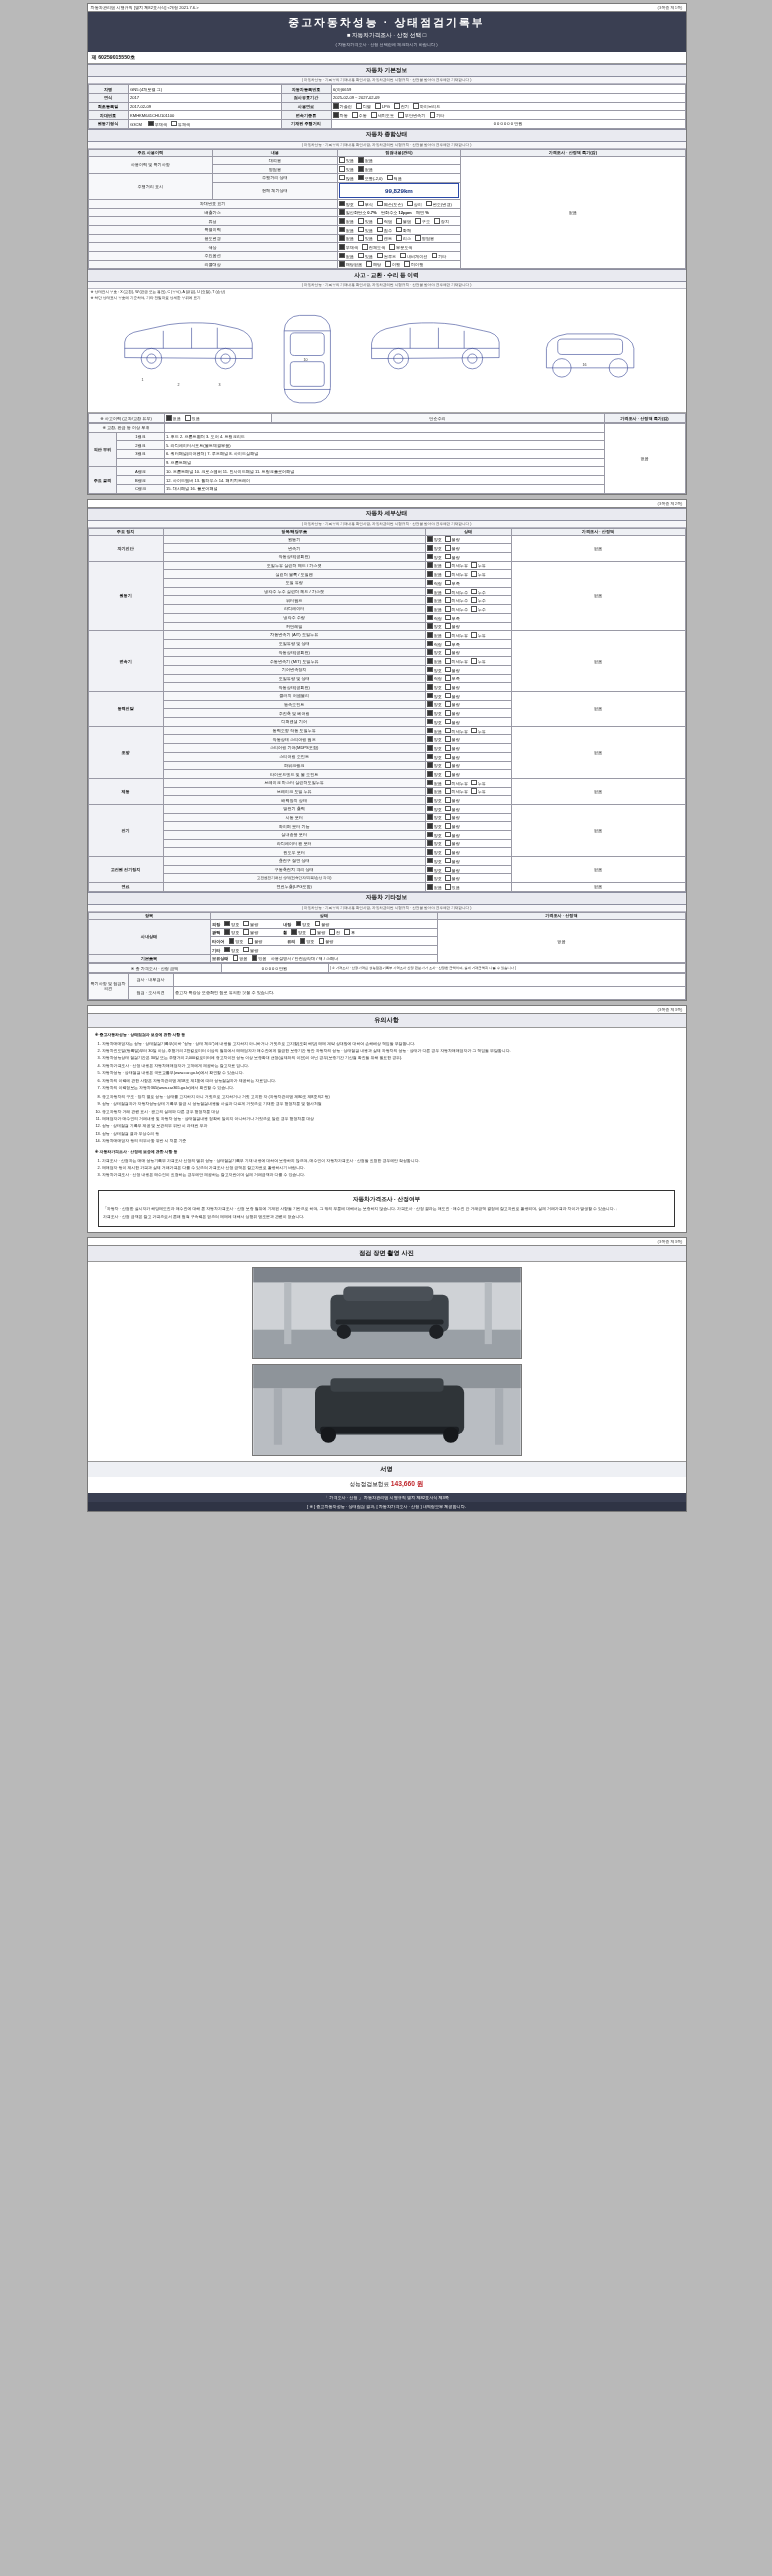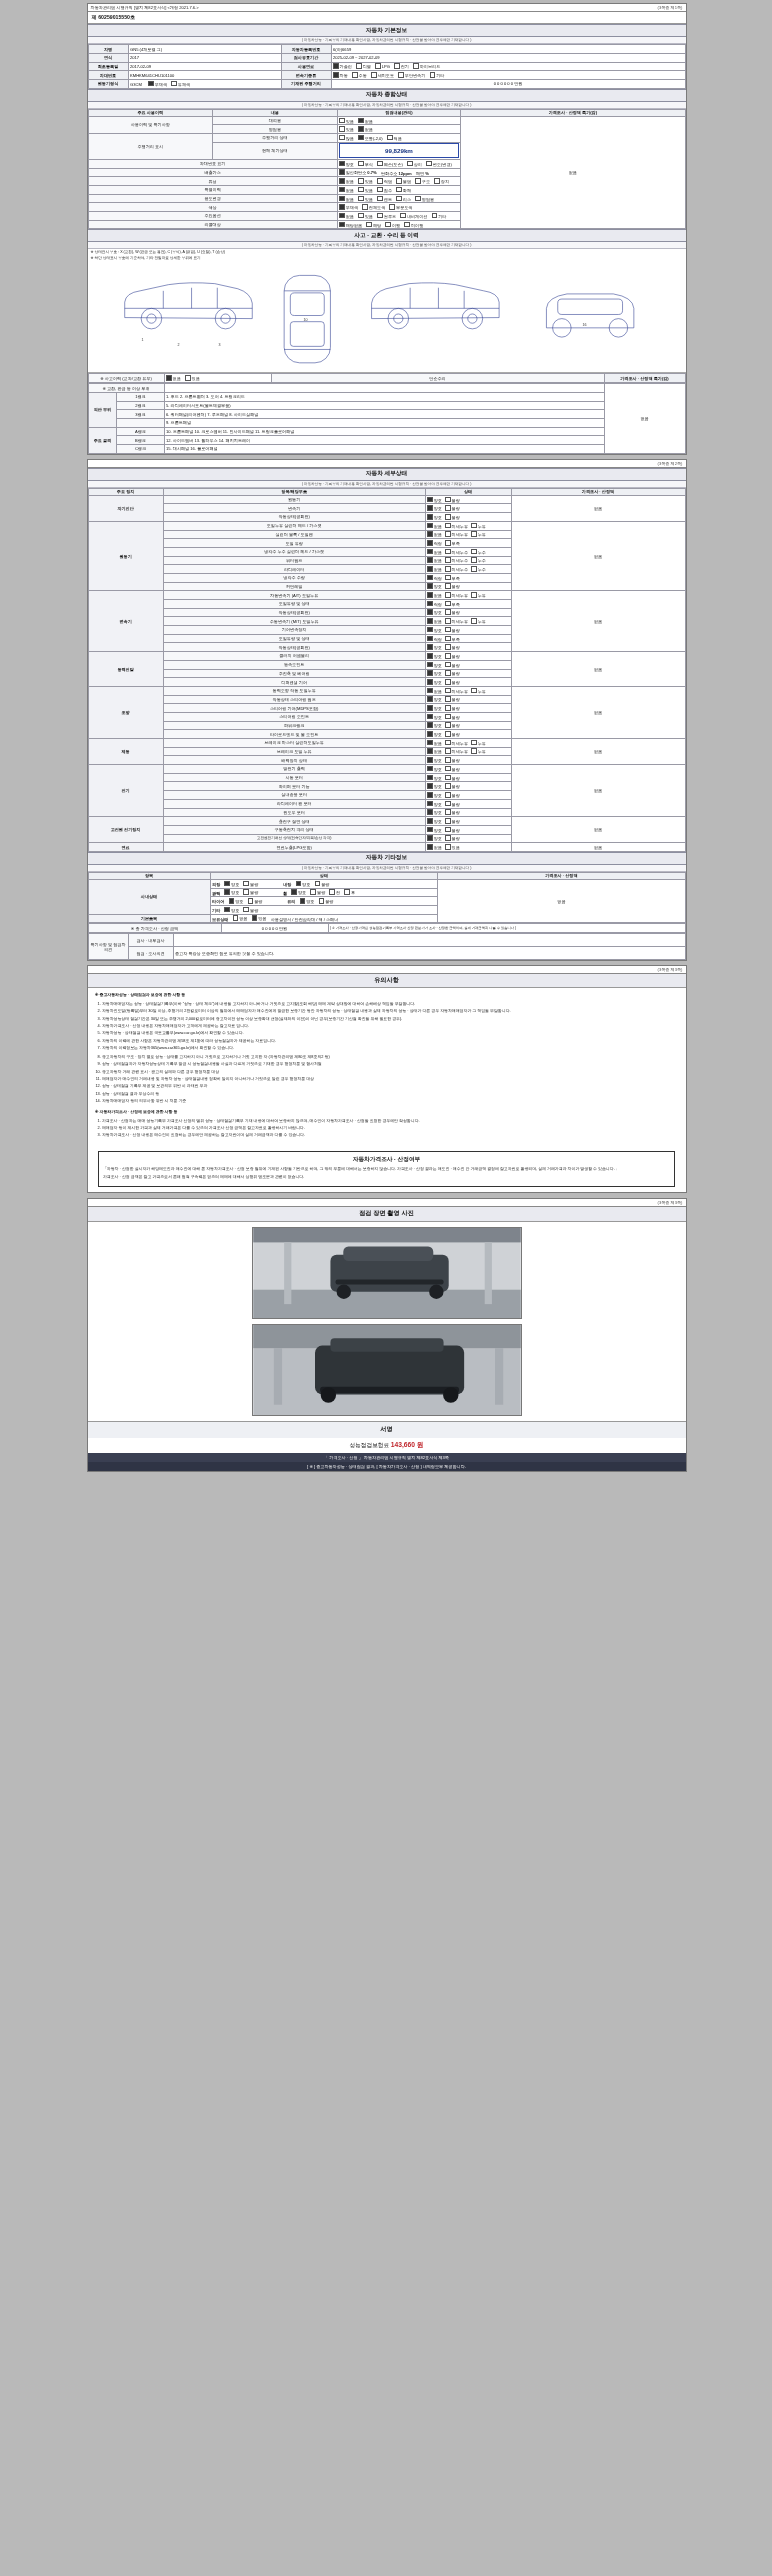--- a/index.html
+++ b/index.html
@@ -58,20 +58,25 @@
 <body>
 
 <div class="page">
 
   <div class="sheet s1">
     <div class="hdr-top">
       <span class="l">자동차관리법 시행규칙 [별지 제82호서식] &lt;개정 2021.7.6.&gt;</span>
       <span class="r">(3쪽중 제1쪽)</span>
     </div>
 
+    <div class="title-band">
+      <div class="t1">중고자동차성능 · 상태점검기록부</div>
+      <div class="t2">■ 자동차가격조사 · 산정 선택 □</div>
+      <div class="t3">( 자동차가격조사 · 산정 선택란에 체크하시기 바랍니다 )</div>
+    </div>
 
     <div class="docno">제 60259015550호</div>
 
     <div class="sec-band">자동차 기본정보</div>
     <div class="sec-sub">( 자동차성능 · 기록부의 기재내용 확인사항, 자동차관리법 시행규칙 · 산정을 받아야 경우에만 기재합니다 )</div>
 
     <table>
       <tbody>
           <tr class="h14">
         <td class="lbl">차명</td>

